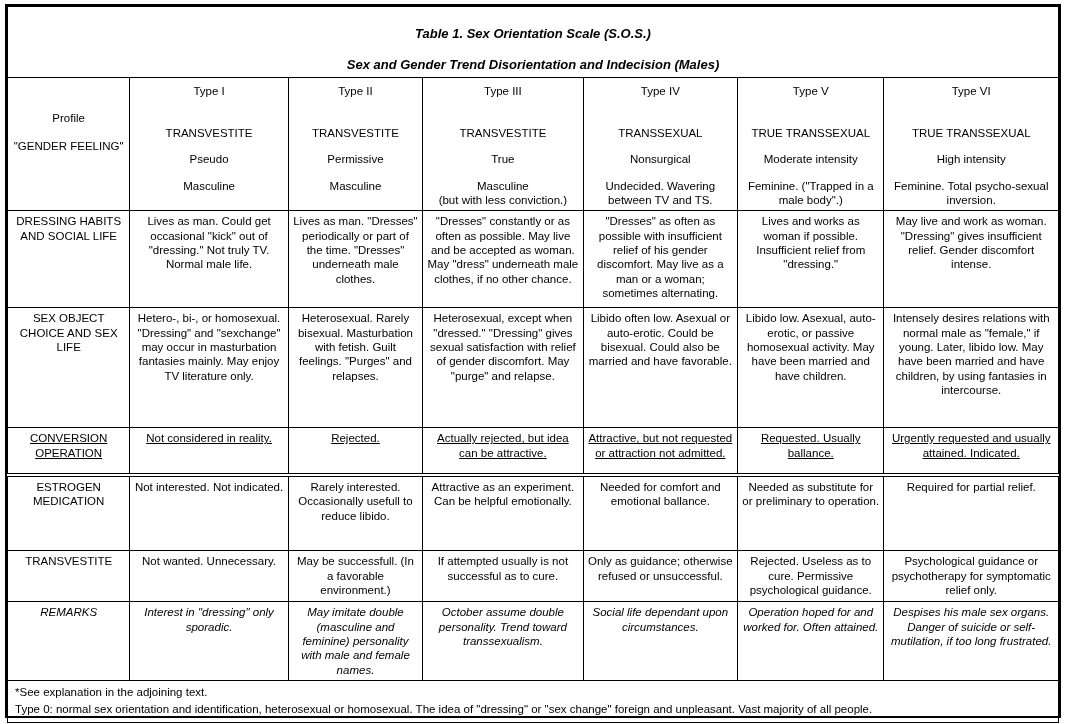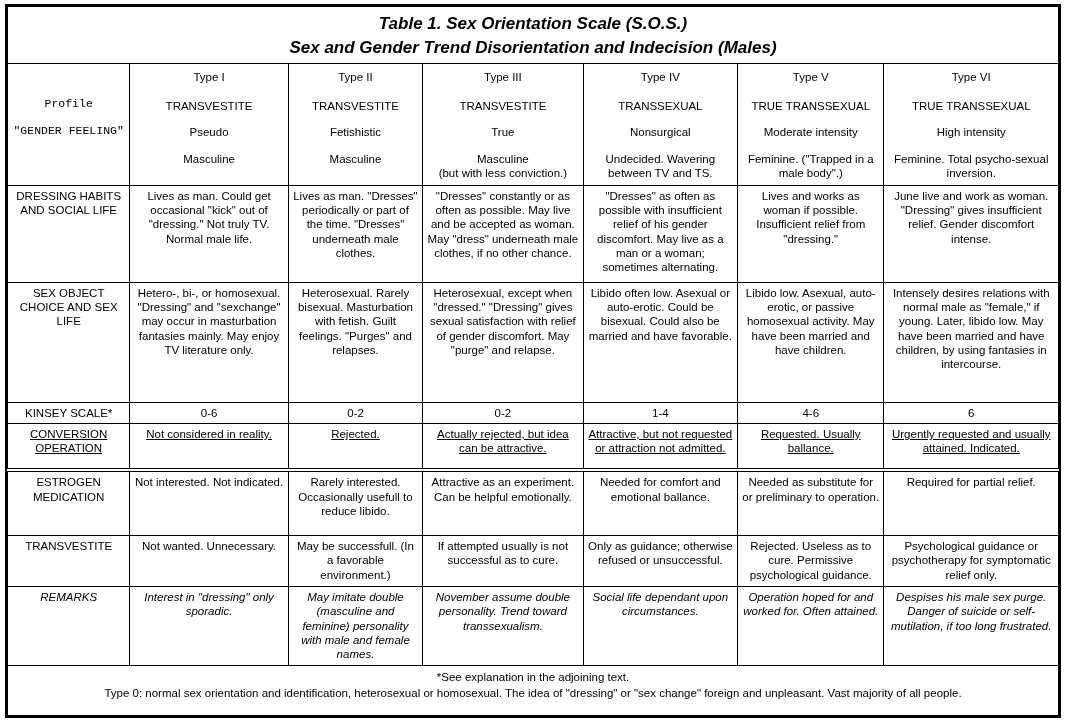--- a/index.html
+++ b/index.html
@@ -35,50 +35,51 @@
     word-wrap: break-word;
   }
 
   .r-title   { height: 42px; }
   .r-group   { height: 24px; }
   .r-profile { height: 122px; }
   .r-dressing{ height: 97px; }
   .r-sexobj  { height: 120px; }
   .r-kinsey  { height: 20px; }
   .r-conv    { height: 47px; text-decoration: underline; }
-  .r-estro   { height: 65px; margin-left: 39px; }
+  .r-estro   { height: 76px; margin-left: 39px; }
   .r-psych   { height: 51px; }
   .r-remarks { height: 74px; font-style: italic; }
 
   .r-title td { padding: 5px 4px 3px; vertical-align: middle; }
   .t1, .t2 {
     font-weight: bold;
     font-style: italic;
-    font-size: 17px;
+    font-size: 13px;
     line-height: 1.4;
+    margin-top: 13px;
   }
 
   .r-group td {
     font-weight: bold;
     font-size: 12px;
     vertical-align: middle;
     padding: 2px;
   }
 
-  .profile-label { padding-top: 33px; font-family: Liberation Mono, monospace; }
+  .profile-label { padding-top: 33px; }
   .profile-label div { margin-bottom: 13px; }
 
-  .profile-cell .ptype { margin: 3px 0 15px; }
+  .profile-cell .ptype { margin: 3px 0 27px; }
   .profile-cell .pline { margin-bottom: 12px; white-space: pre-line; }
   .profile-cell .pline:last-child { margin-bottom: 0; }
 
   .r-estro td { border-top: 4px double #000; }
 
   .r-foot td {
-    text-align: center;
+    text-align: left;
     padding: 4px 7px;
     vertical-align: top;
   }
   .r-foot div { margin-bottom: 2px; }
 </style>
 </head>
 <body>
 
 <div class="sheet">
   <table class="sos">
@@ -108,21 +109,21 @@
       </td>
       <td class="profile-cell">
         <div class="ptype">Type I</div>
         <div class="pline">TRANSVESTITE</div>
         <div class="pline">Pseudo</div>
         <div class="pline">Masculine</div>
       </td>
       <td class="profile-cell">
         <div class="ptype">Type II</div>
         <div class="pline">TRANSVESTITE</div>
-        <div class="pline">Fetishistic</div>
+        <div class="pline">Permissive</div>
         <div class="pline">Masculine</div>
       </td>
       <td class="profile-cell">
         <div class="ptype">Type III</div>
         <div class="pline">TRANSVESTITE</div>
         <div class="pline">True</div>
         <div class="pline">Masculine
 (but with less conviction.)</div>
       </td>
       <td class="profile-cell">
@@ -145,42 +146,33 @@
       </td>
     </tr>
 
     <tr class="r-dressing">
       <td>DRESSING HABITS AND SOCIAL LIFE</td>
       <td>Lives as man. Could get occasional "kick" out of "dressing." Not truly TV. Normal male life.</td>
       <td>Lives as man. "Dresses" periodically or part of the time. "Dresses" underneath male clothes.</td>
       <td>"Dresses" constantly or as often as possible. May live and be accepted as woman. May "dress" underneath male clothes, if no other chance.</td>
       <td>"Dresses" as often as possible with insufficient relief of his gender discomfort. May live as a man or a woman; sometimes alternating.</td>
       <td>Lives and works as woman if possible. Insufficient relief from "dressing."</td>
-      <td>June live and work as woman. "Dressing" gives insufficient relief. Gender discomfort intense.</td>
+      <td>May live and work as woman. "Dressing" gives insufficient relief. Gender discomfort intense.</td>
     </tr>
 
     <tr class="r-sexobj">
       <td>SEX OBJECT CHOICE AND SEX LIFE</td>
       <td>Hetero-, bi-, or homosexual. "Dressing" and "sexchange" may occur in masturbation fantasies mainly. May enjoy TV literature only.</td>
       <td>Heterosexual. Rarely bisexual. Masturbation with fetish. Guilt feelings. "Purges" and relapses.</td>
       <td>Heterosexual, except when "dressed." "Dressing" gives sexual satisfaction with relief of gender discomfort. May "purge" and relapse.</td>
       <td>Libido often low. Asexual or auto-erotic. Could be bisexual. Could also be married and have favorable.</td>
       <td>Libido low. Asexual, auto-erotic, or passive homosexual activity. May have been married and have children.</td>
       <td>Intensely desires relations with normal male as "female," if young. Later, libido low. May have been married and have children, by using fantasies in intercourse.</td>
     </tr>
 
-    <tr class="r-kinsey">
-      <td>KINSEY SCALE*</td>
-      <td>0-6</td>
-      <td>0-2</td>
-      <td>0-2</td>
-      <td>1-4</td>
-      <td>4-6</td>
-      <td>6</td>
-    </tr>
 
     <tr class="r-conv">
       <td>CONVERSION OPERATION</td>
       <td>Not considered in reality.</td>
       <td>Rejected.</td>
       <td>Actually rejected, but idea can be attractive.</td>
       <td>Attractive, but not requested or attraction not admitted.</td>
       <td>Requested. Usually ballance.</td>
       <td>Urgently requested and usually attained. Indicated.</td>
     </tr>
@@ -202,24 +194,24 @@
       <td>If attempted usually is not successful as to cure.</td>
       <td>Only as guidance; otherwise refused or unsuccessful.</td>
       <td>Rejected. Useless as to cure. Permissive psychological guidance.</td>
       <td>Psychological guidance or psychotherapy for symptomatic relief only.</td>
     </tr>
 
     <tr class="r-remarks">
       <td>REMARKS</td>
       <td>Interest in "dressing" only sporadic.</td>
       <td>May imitate double (masculine and feminine) personality with male and female names.</td>
-      <td>November assume double personality. Trend toward transsexualism.</td>
+      <td>October assume double personality. Trend toward transsexualism.</td>
       <td>Social life dependant upon circumstances.</td>
       <td>Operation hoped for and worked for. Often attained.</td>
-      <td>Despises his male sex purge. Danger of suicide or self-mutilation, if too long frustrated.</td>
+      <td>Despises his male sex organs. Danger of suicide or self-mutilation, if too long frustrated.</td>
     </tr>
 
     <tr class="r-foot">
       <td colspan="7">
         <div>*See explanation in the adjoining text.</div>
         <div>Type 0: normal sex orientation and identification, heterosexual or homosexual. The idea of "dressing" or "sex change" foreign and unpleasant. Vast majority of all people.</div>
       </td>
     </tr>
   </tbody>
     </table>

